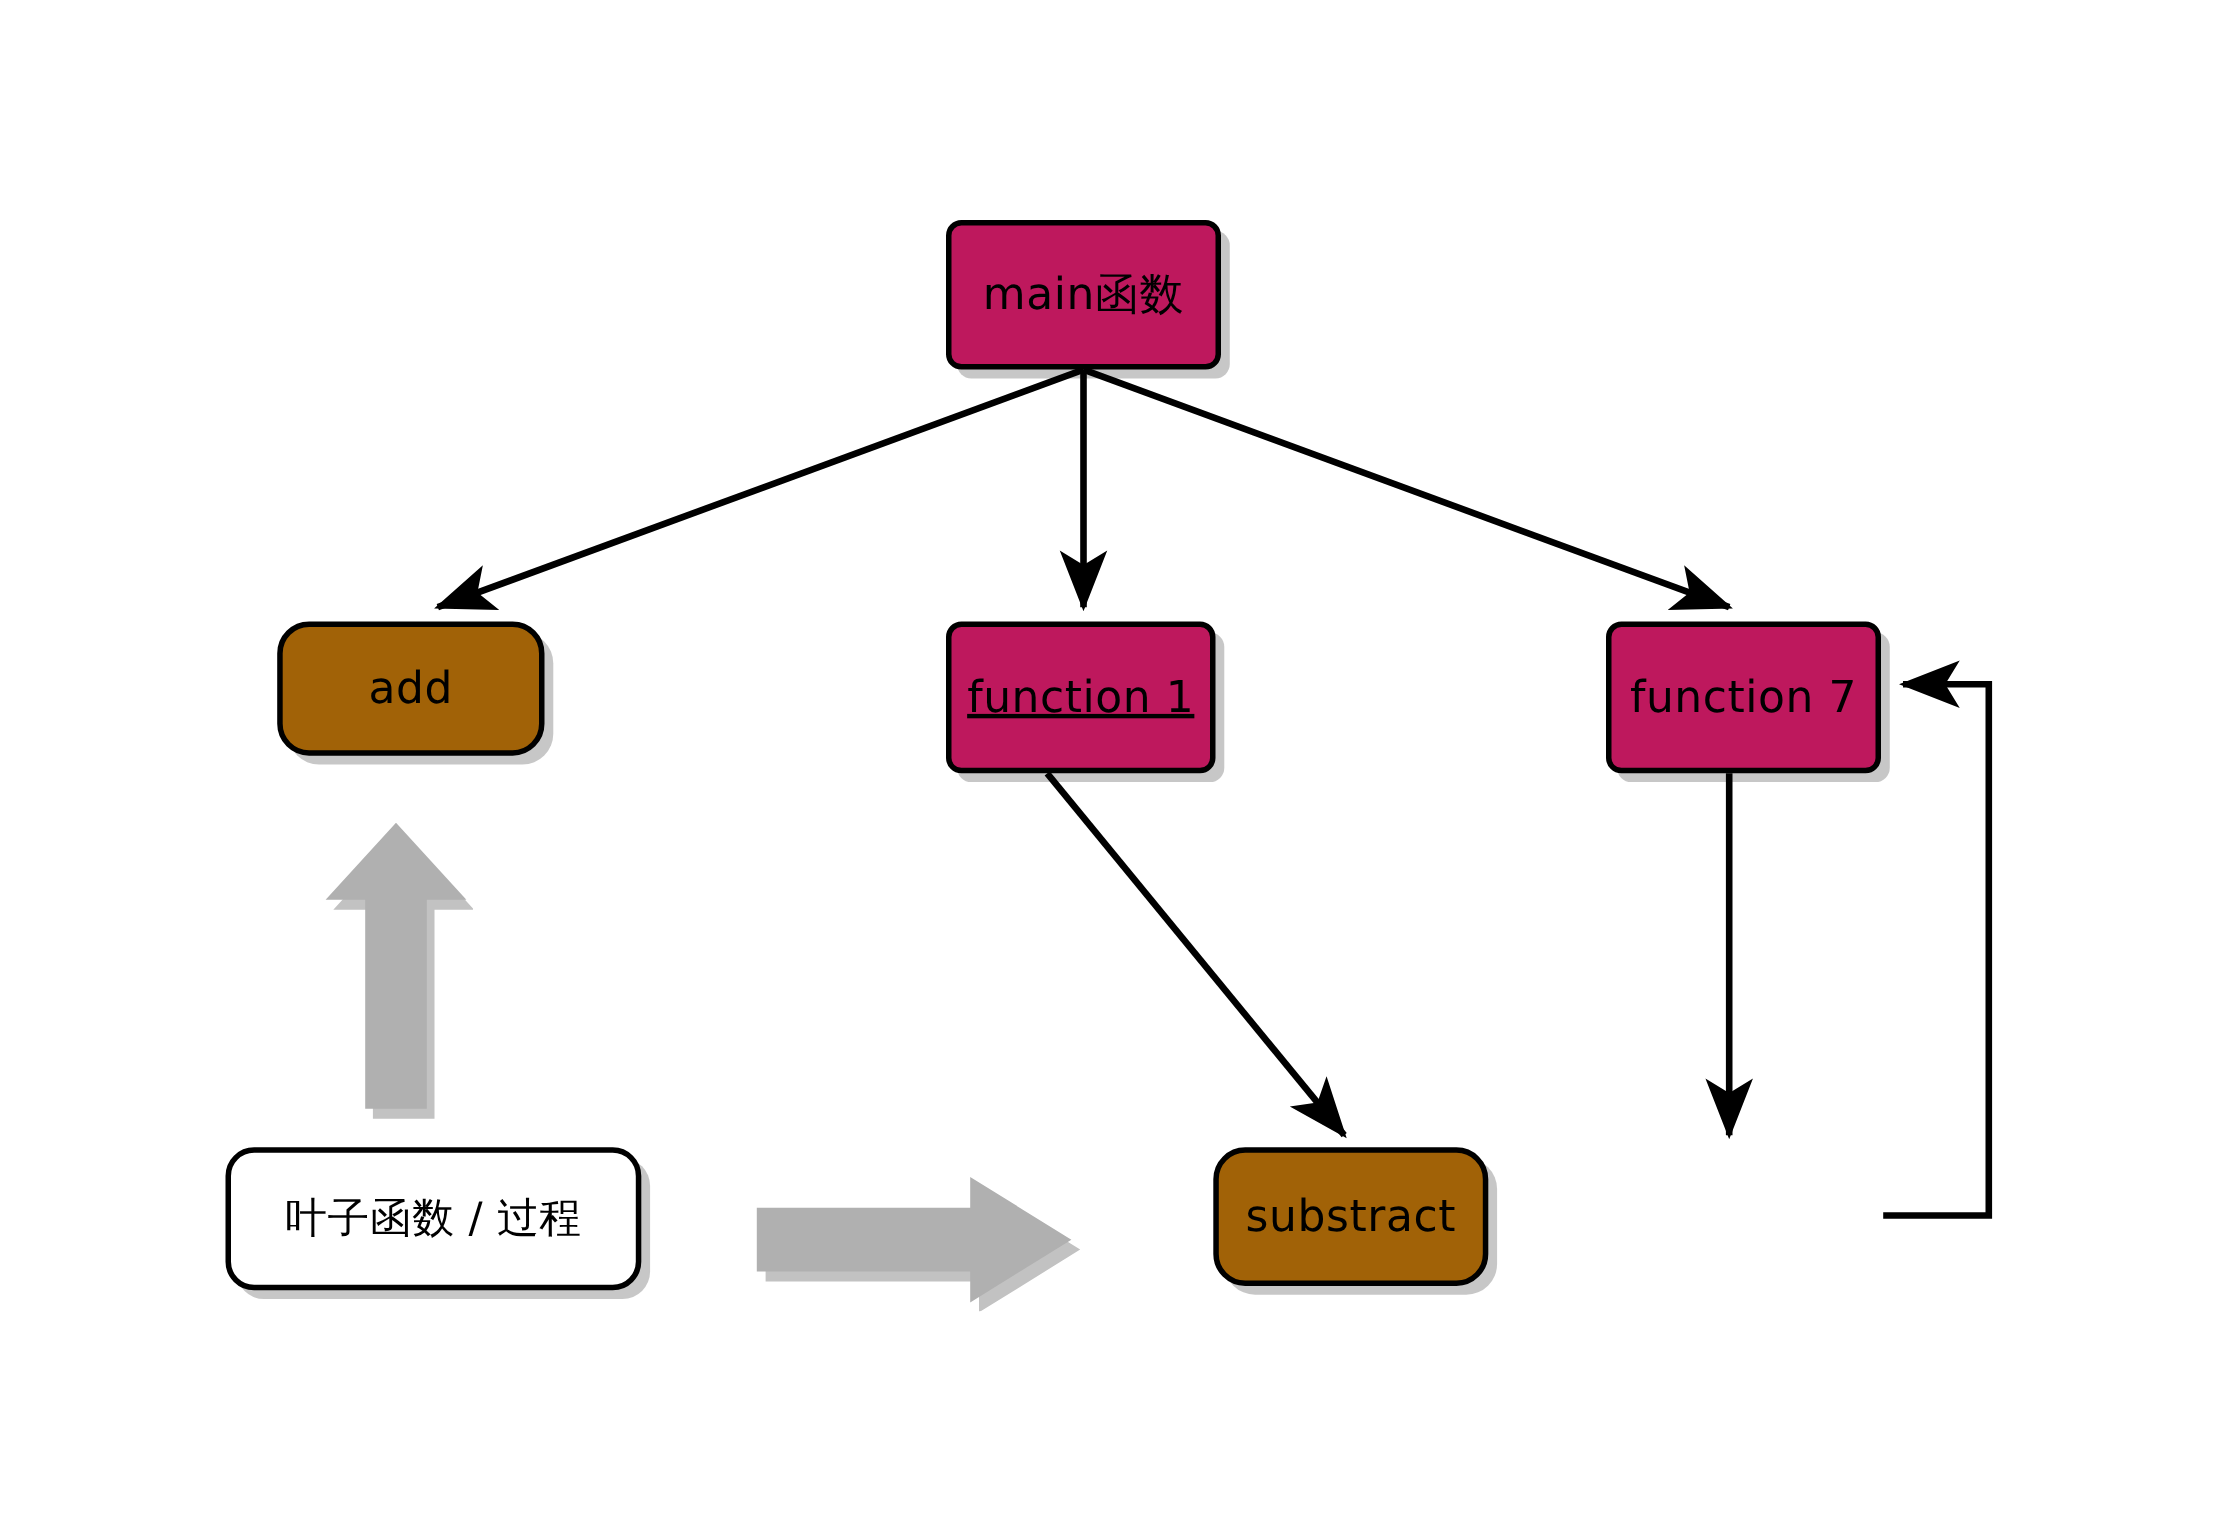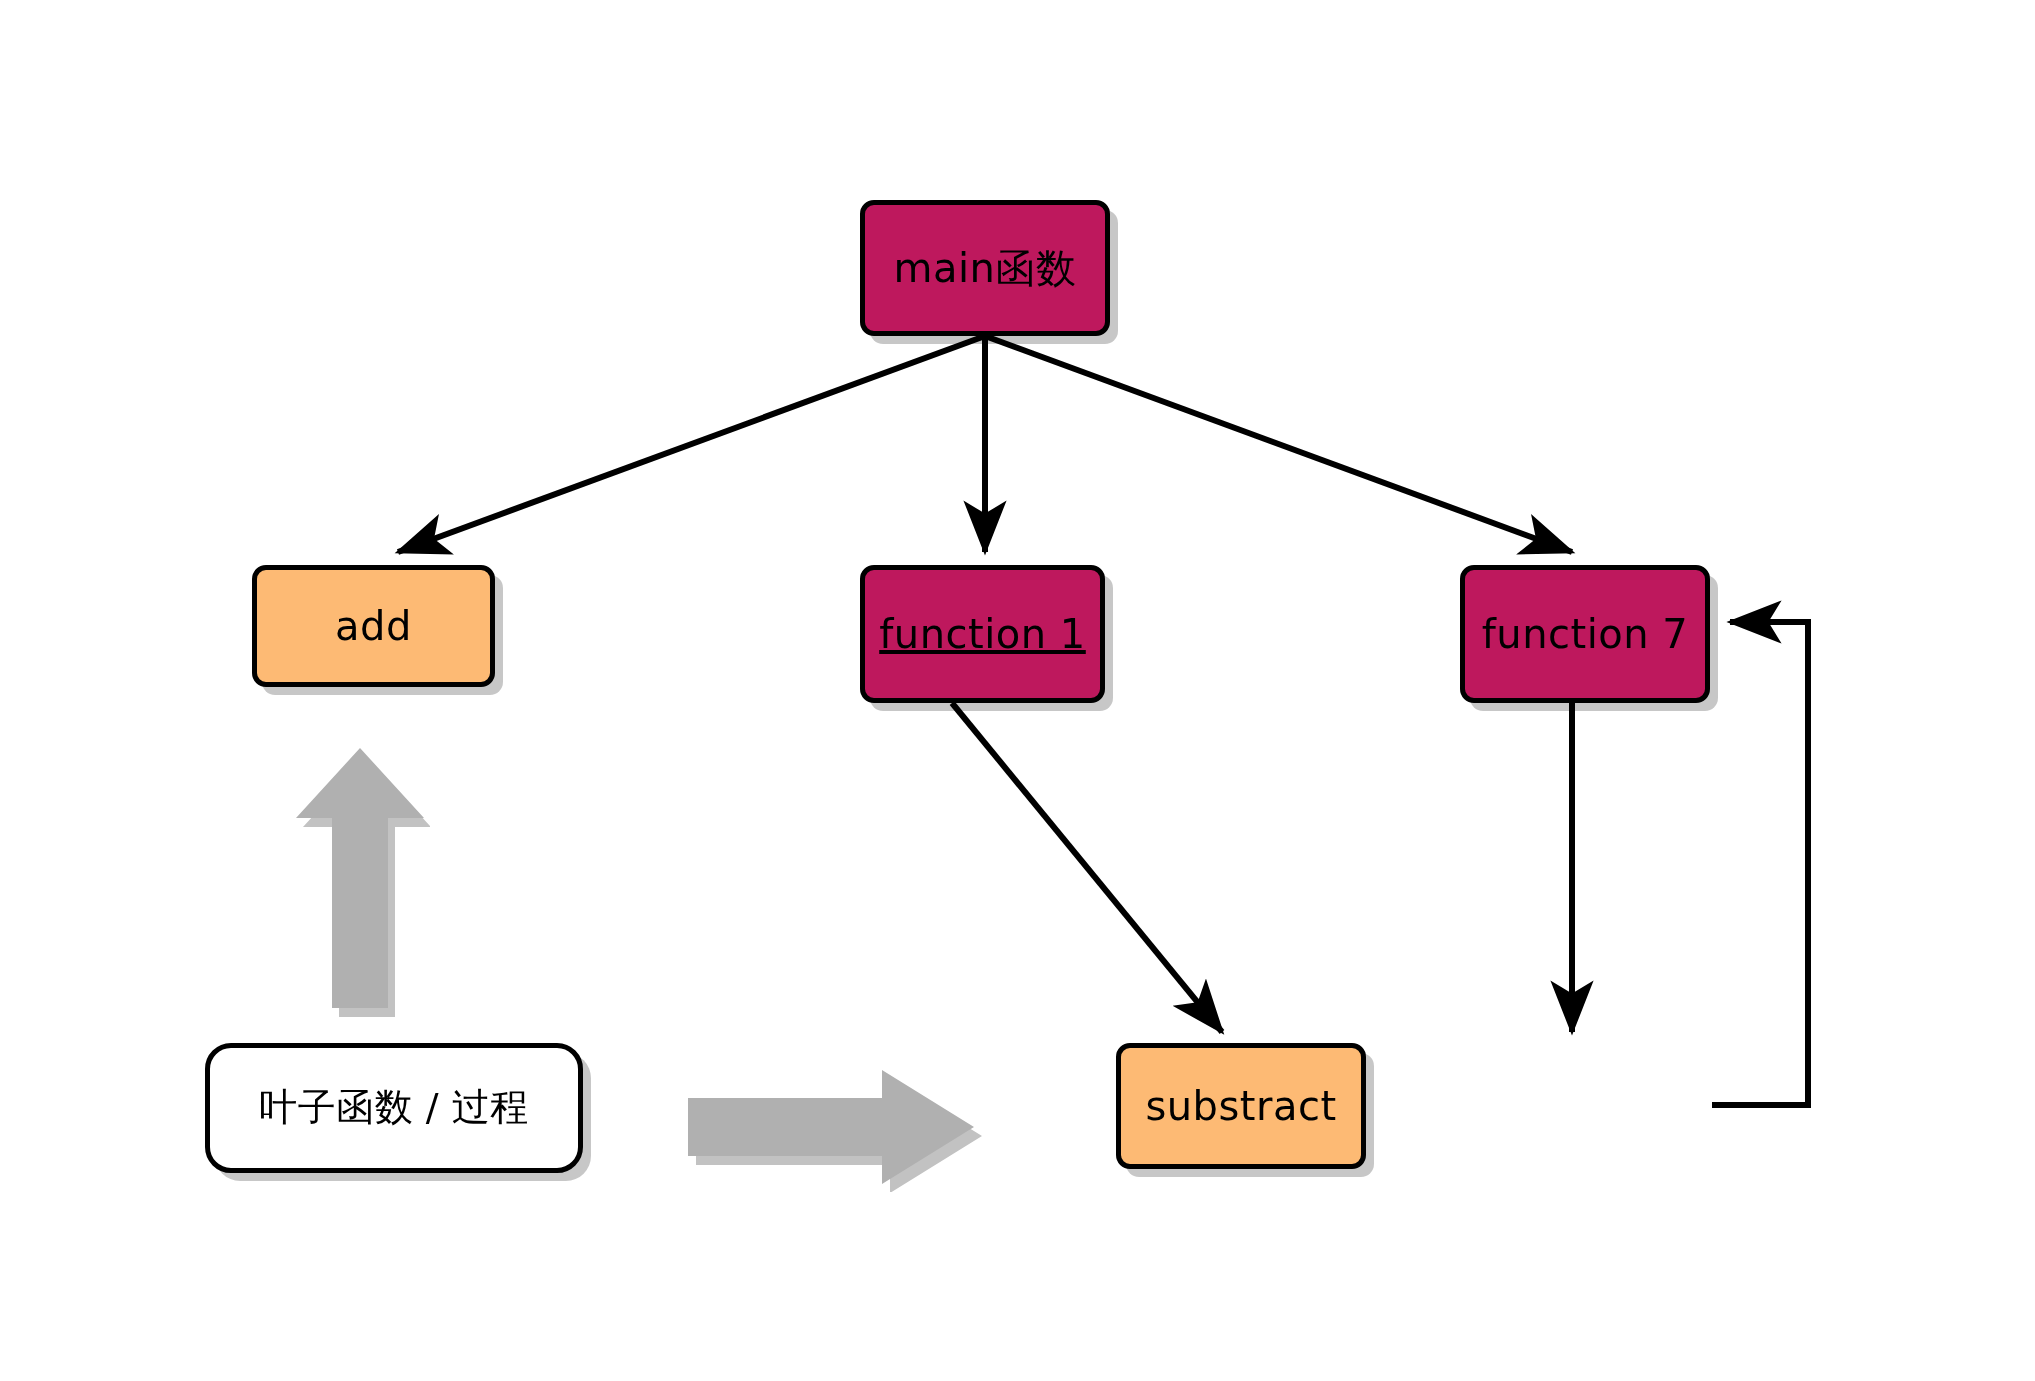--- a/index.html
+++ b/index.html
@@ -36,21 +36,21 @@
     justify-content: center;
     text-align: center;
     color: #000000;
     font-family: "DejaVu Sans", sans-serif;
     font-size: 40px;
     letter-spacing: 0.5px;
     box-shadow: 9px 9px 0 -1px rgba(0,0,0,0.22);
     z-index: 5;
   }
   .node.teal   { background: #be185d; }
-  .node.pink   { background: #fdba74; }
+  .node.pink   { background: #a16207; border-radius: 29px; }
   .node.legend {
     background: #ffffff;
     border-radius: 26px;
     font-size: 38px;
   }
   .node-label {
     display: block;
     line-height: 1.1;
     white-space: nowrap;
   }
@@ -103,21 +103,21 @@
   </div>
 
   <div class="node teal" style="left:860px; top:565px; width:245px; height:138px;text-decoration:underline;">
     <span class="node-label">function 1</span>
   </div>
 
   <div class="node teal" style="left:1460px; top:565px; width:250px; height:138px;">
     <span class="node-label">function 7</span>
   </div>
 
-  <div class="node pink" style="left:1103px; top:1043px; width:250px; height:126px;margin-left:13px;">
+  <div class="node pink" style="left:1103px; top:1043px; width:250px; height:126px;">
     <span class="node-label">substract</span>
   </div>
 
 
   <div class="node legend" style="left:205px; top:1043px; width:378px; height:130px;">
     <span class="node-label">叶子函数 / 过程</span>
   </div>
 
 </div>
 

